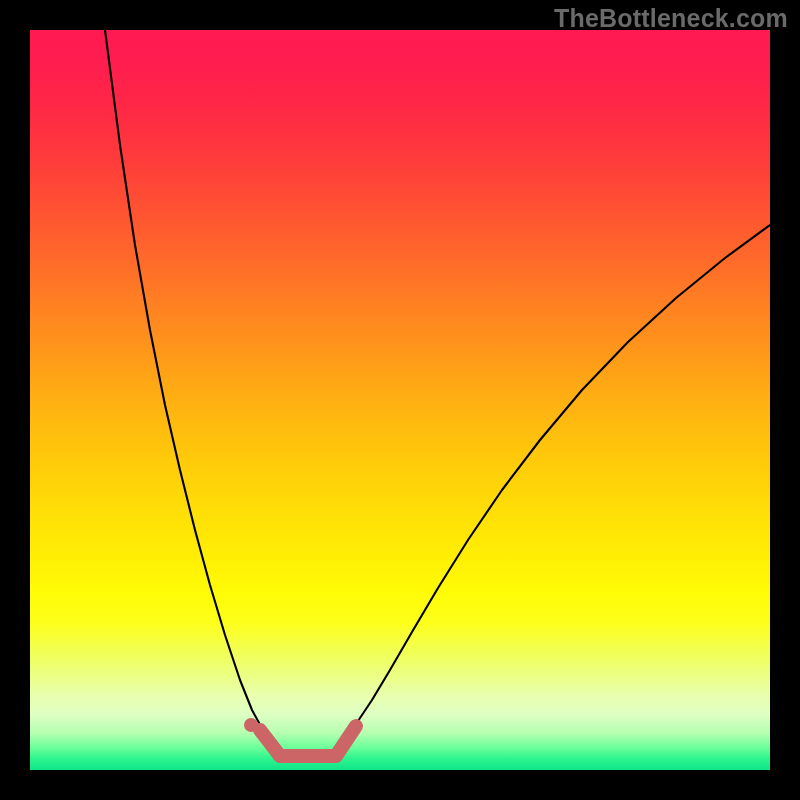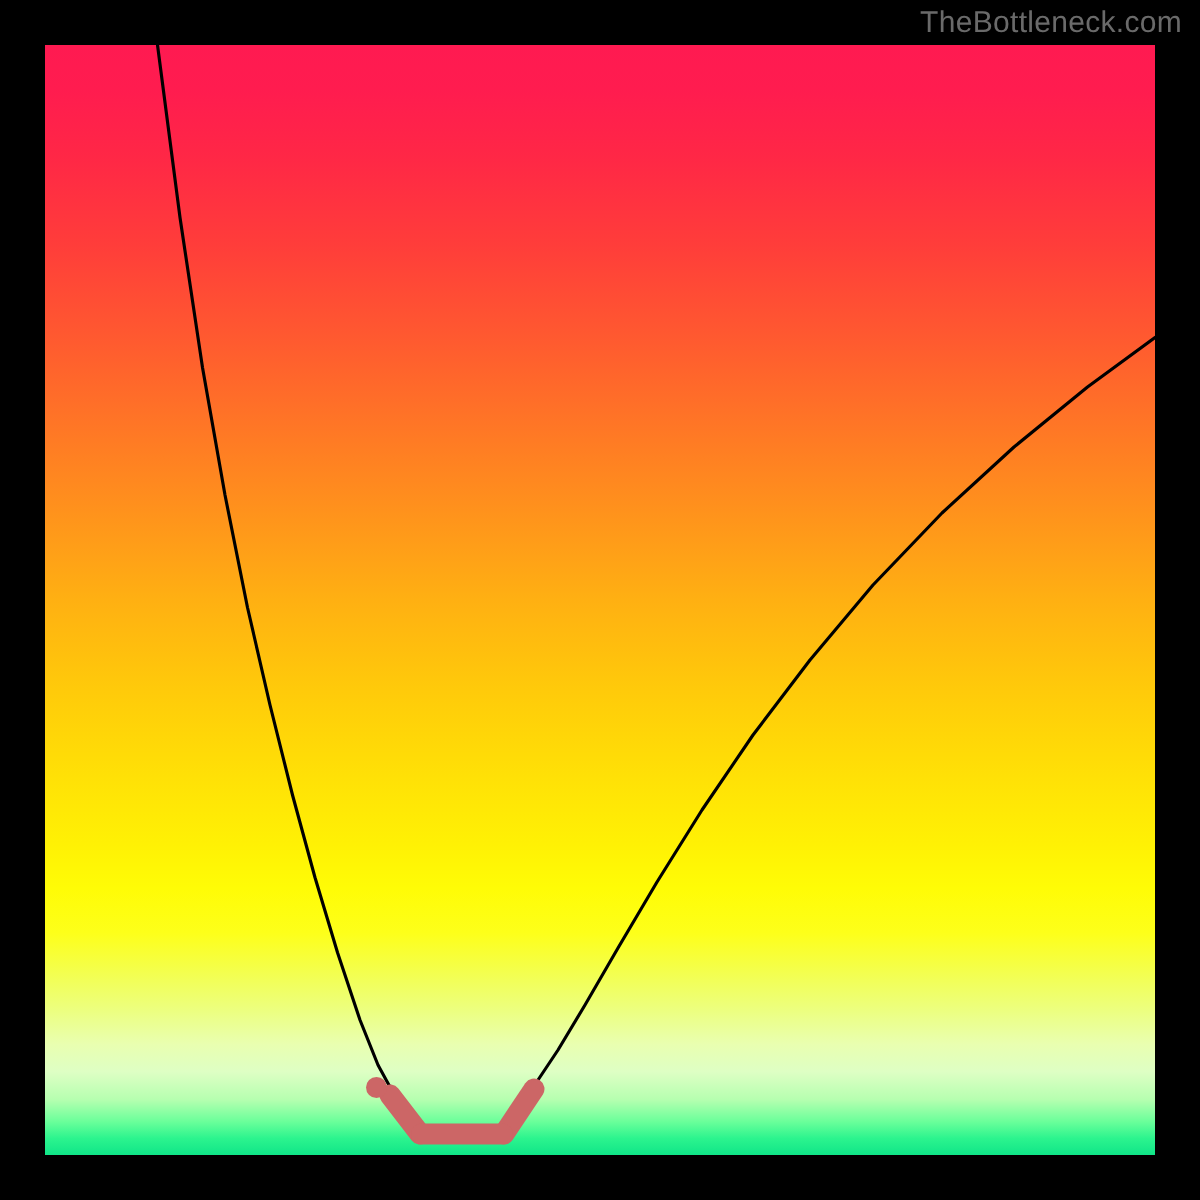--- a/index.html
+++ b/index.html
@@ -40,22 +40,22 @@
     left: 0;
     width: 100%;
     height: 100%;
     overflow: visible;
   }
   .watermark {
     position: absolute;
     top: 4px;
     right: 12px;
     color: #6a6a6a;
-    font-size: 20px;
-    font-weight: 400;
+    font-size: 25px;
+    font-weight: 700;
     letter-spacing: 0.2px;
   }
 </style>
 </head>
 <body>
 
 <div class="frame">
 
   <div class="watermark">TheBottleneck.com</div>
 

